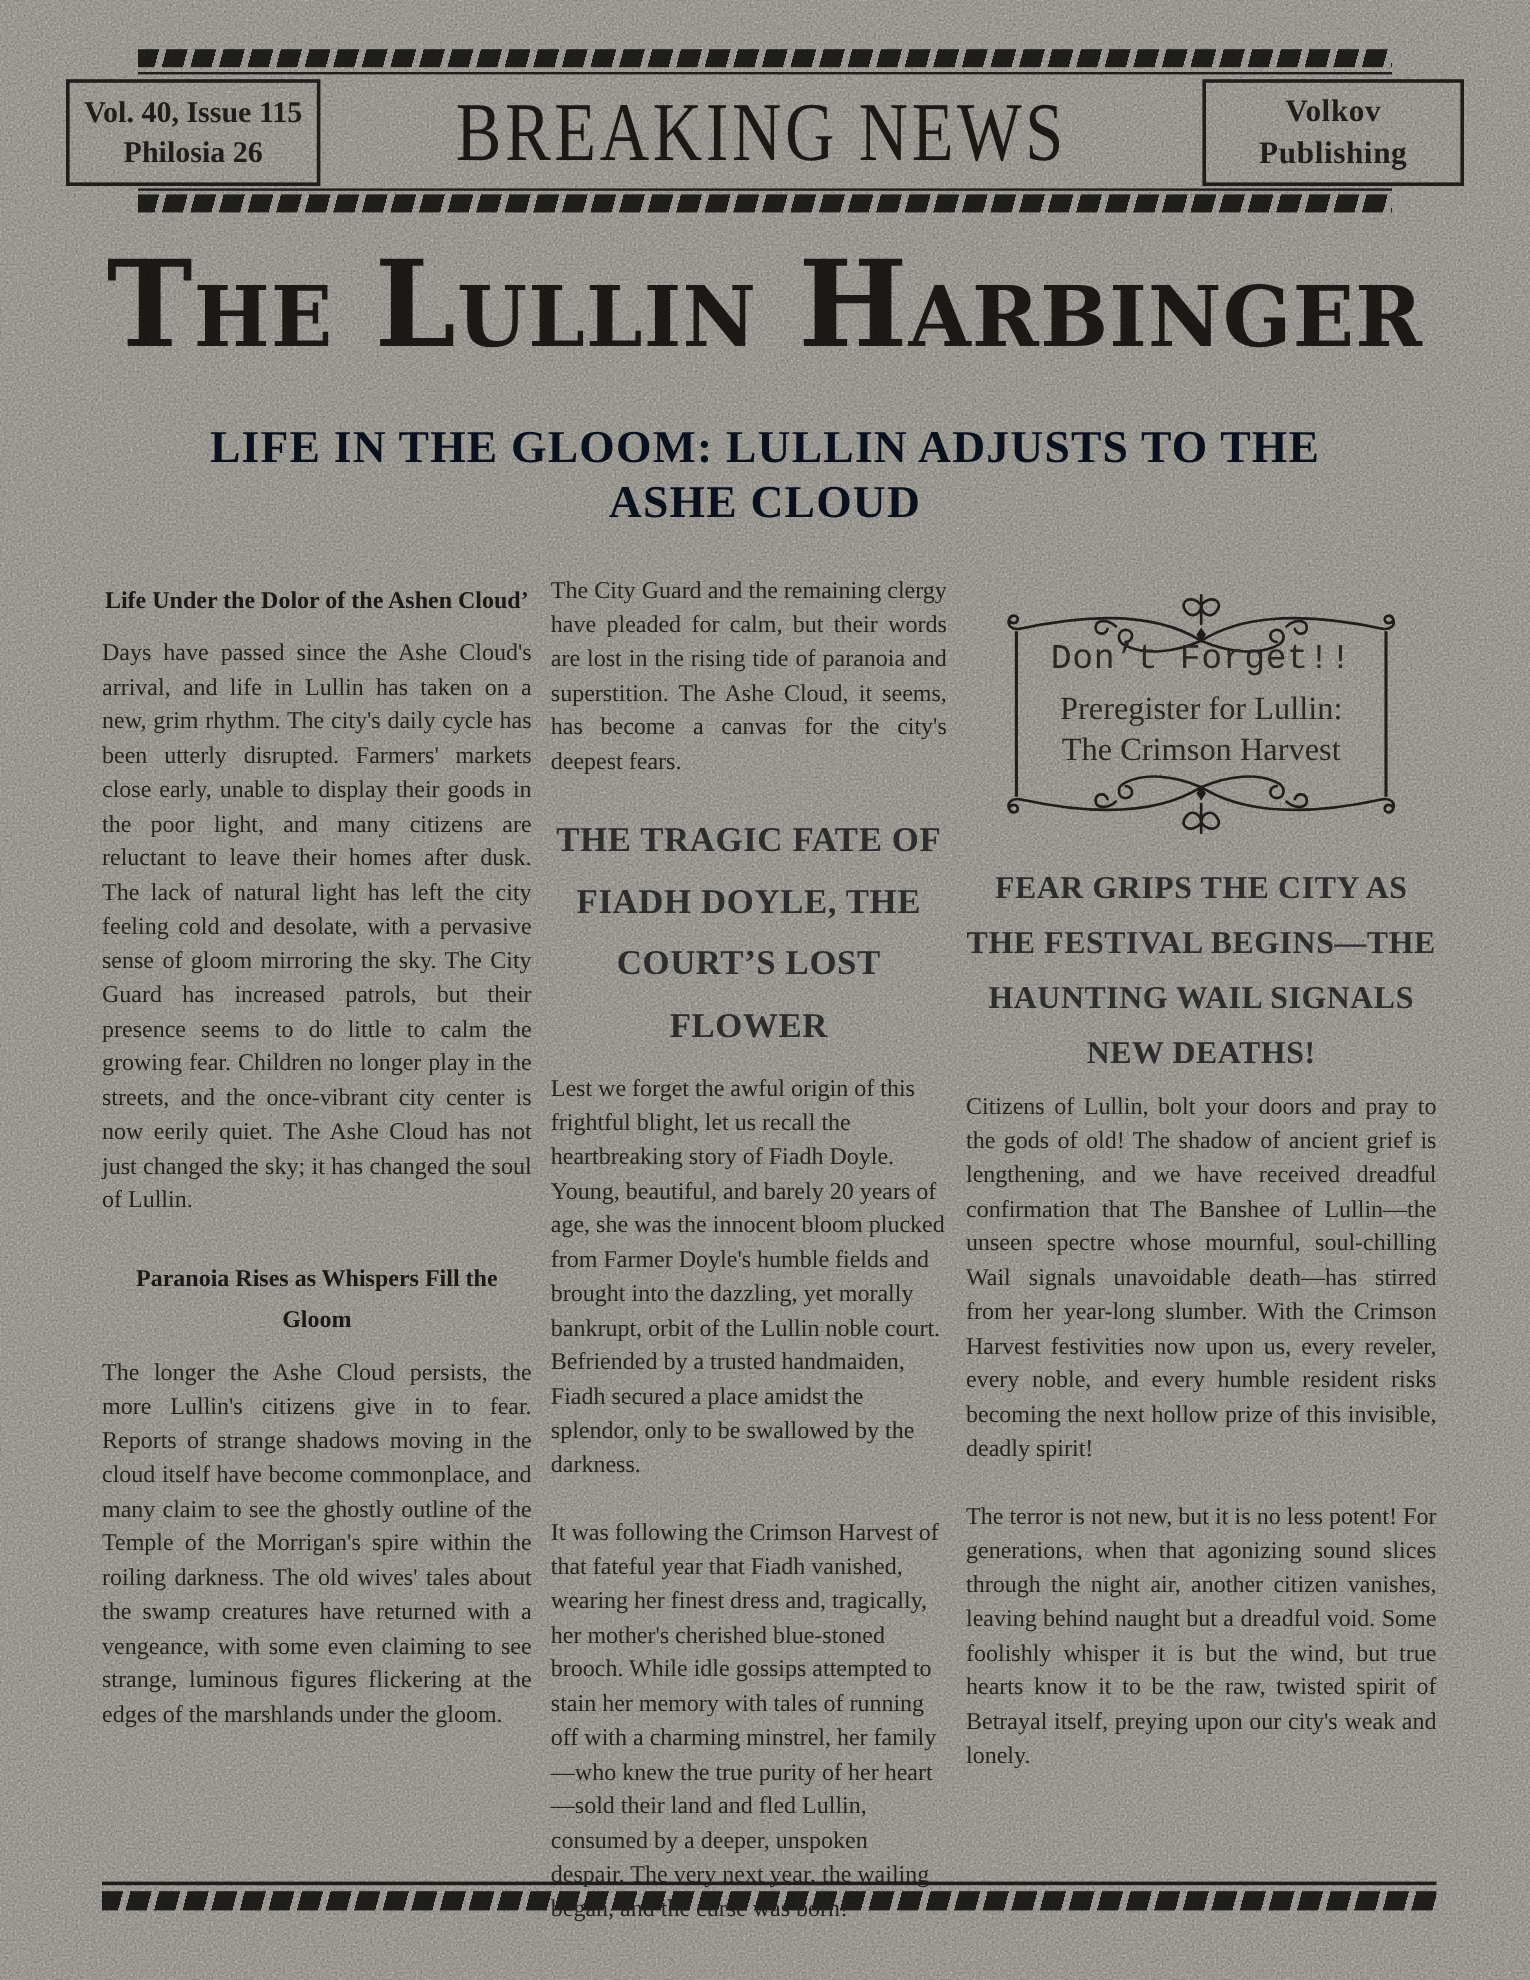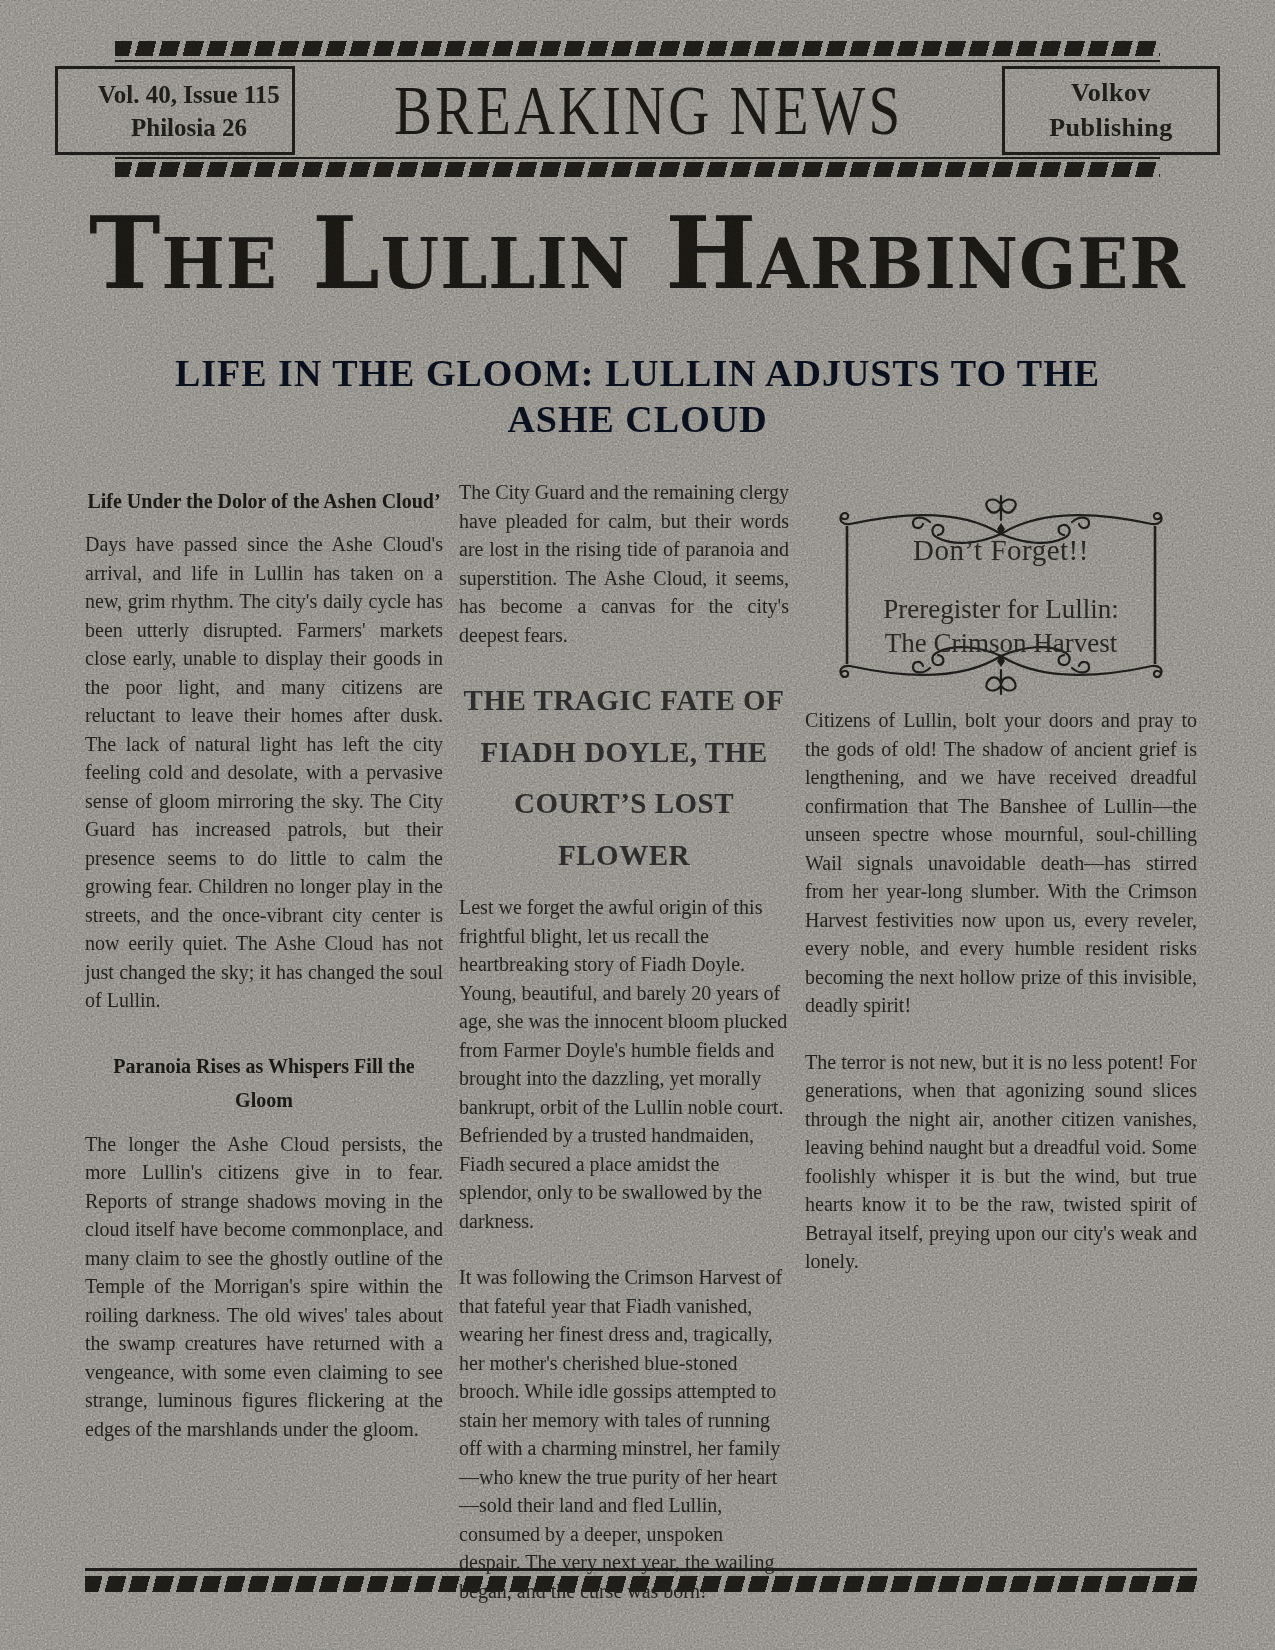--- a/index.html
+++ b/index.html
@@ -27,21 +27,21 @@
 
   .header-row{
     position:absolute;top:66px;left:55px;width:1165px;height:89px;z-index:3;
     display:flex;align-items:stretch;justify-content:space-between;
   }
   .hbox{
     border:3px solid #2b2a26;
     display:flex;flex-direction:column;align-items:center;justify-content:center;
     text-align:center;line-height:1.32;background:transparent;
   }
-  .issue-box{width:206px;font-size:25px;font-weight:bold;padding-left:28px;}
+  .issue-box{width:206px;font-size:25px;font-weight:bold;}
   .pub-box{width:212px;font-size:26px;font-weight:bold;letter-spacing:0.5px;}
   .breaking{
     flex:1;display:flex;align-items:center;justify-content:center;
     font-size:57px;font-weight:normal;letter-spacing:3px;
     transform:scaleY(1.22);color:#262420;white-space:nowrap;
   }
 
   
   .masthead{
     position:absolute;top:182px;left:0;width:100%;z-index:3;
@@ -84,21 +84,21 @@
   .h-second{margin-top:34px;}
 
   
   .notice{
     position:relative;width:330px;height:206px;margin:14px auto 8px auto;
   }
   .notice svg.frame{position:absolute;inset:0;}
   .notice .ntext{
     position:relative;z-index:2;padding-top:44px;text-align:center;color:#3a3832;
   }
-  .notice .n1{font-size:29px;letter-spacing:0.5px;margin-bottom:27px;}
+  .notice .n1{font-size:29px;letter-spacing:0.5px;margin-bottom:8px;font-family:Liberation Mono, monospace;}
   .notice .n2{font-size:27px;line-height:1.28;}
 
   
   .footer-rule{position:absolute;top:1568px;left:85px;width:1112px;height:2.5px;background:#2b2a26;z-index:2;}
   .footer-band{
     position:absolute;top:1576px;left:85px;width:1112px;height:16px;z-index:2;
     background:repeating-linear-gradient(105deg,#2b2a26 0 17px,rgba(0,0,0,0) 17px 23px);
   }
 </style>
 </head>
@@ -182,20 +182,21 @@
             <use href="#finial"></use>
           </g>
         </svg>
         <div class="ntext">
           <div class="n1">Don’t Forget!!</div>
           <div class="n2">Preregister for Lullin:</div>
           <div class="n2">The Crimson Harvest</div>
         </div>
       </div>
 
+      <h3 class="h-caps">FEAR GRIPS THE CITY AS THE FESTIVAL BEGINS—THE HAUNTING WAIL SIGNALS NEW DEATHS!</h3>
       <p>Citizens of Lullin, bolt your doors and pray to the gods of old! The shadow of ancient grief is lengthening, and we have received dreadful confirmation that The Banshee of Lullin—the unseen spectre whose mournful, soul-chilling Wail signals unavoidable death—has stirred from her year-long slumber. With the Crimson Harvest festivities now upon us, every reveler, every noble, and every humble resident risks becoming the next hollow prize of this invisible, deadly spirit!</p>
       <p>The terror is not new, but it is no less potent! For generations, when that agonizing sound slices through the night air, another citizen vanishes, leaving behind naught but a dreadful void. Some foolishly whisper it is but the wind, but true hearts know it to be the raw, twisted spirit of Betrayal itself, preying upon our city's weak and lonely.</p>
     </div>
 
   </div>
 
   <div class="footer-rule"></div>
   <div class="footer-band"></div>
 
 </div>

